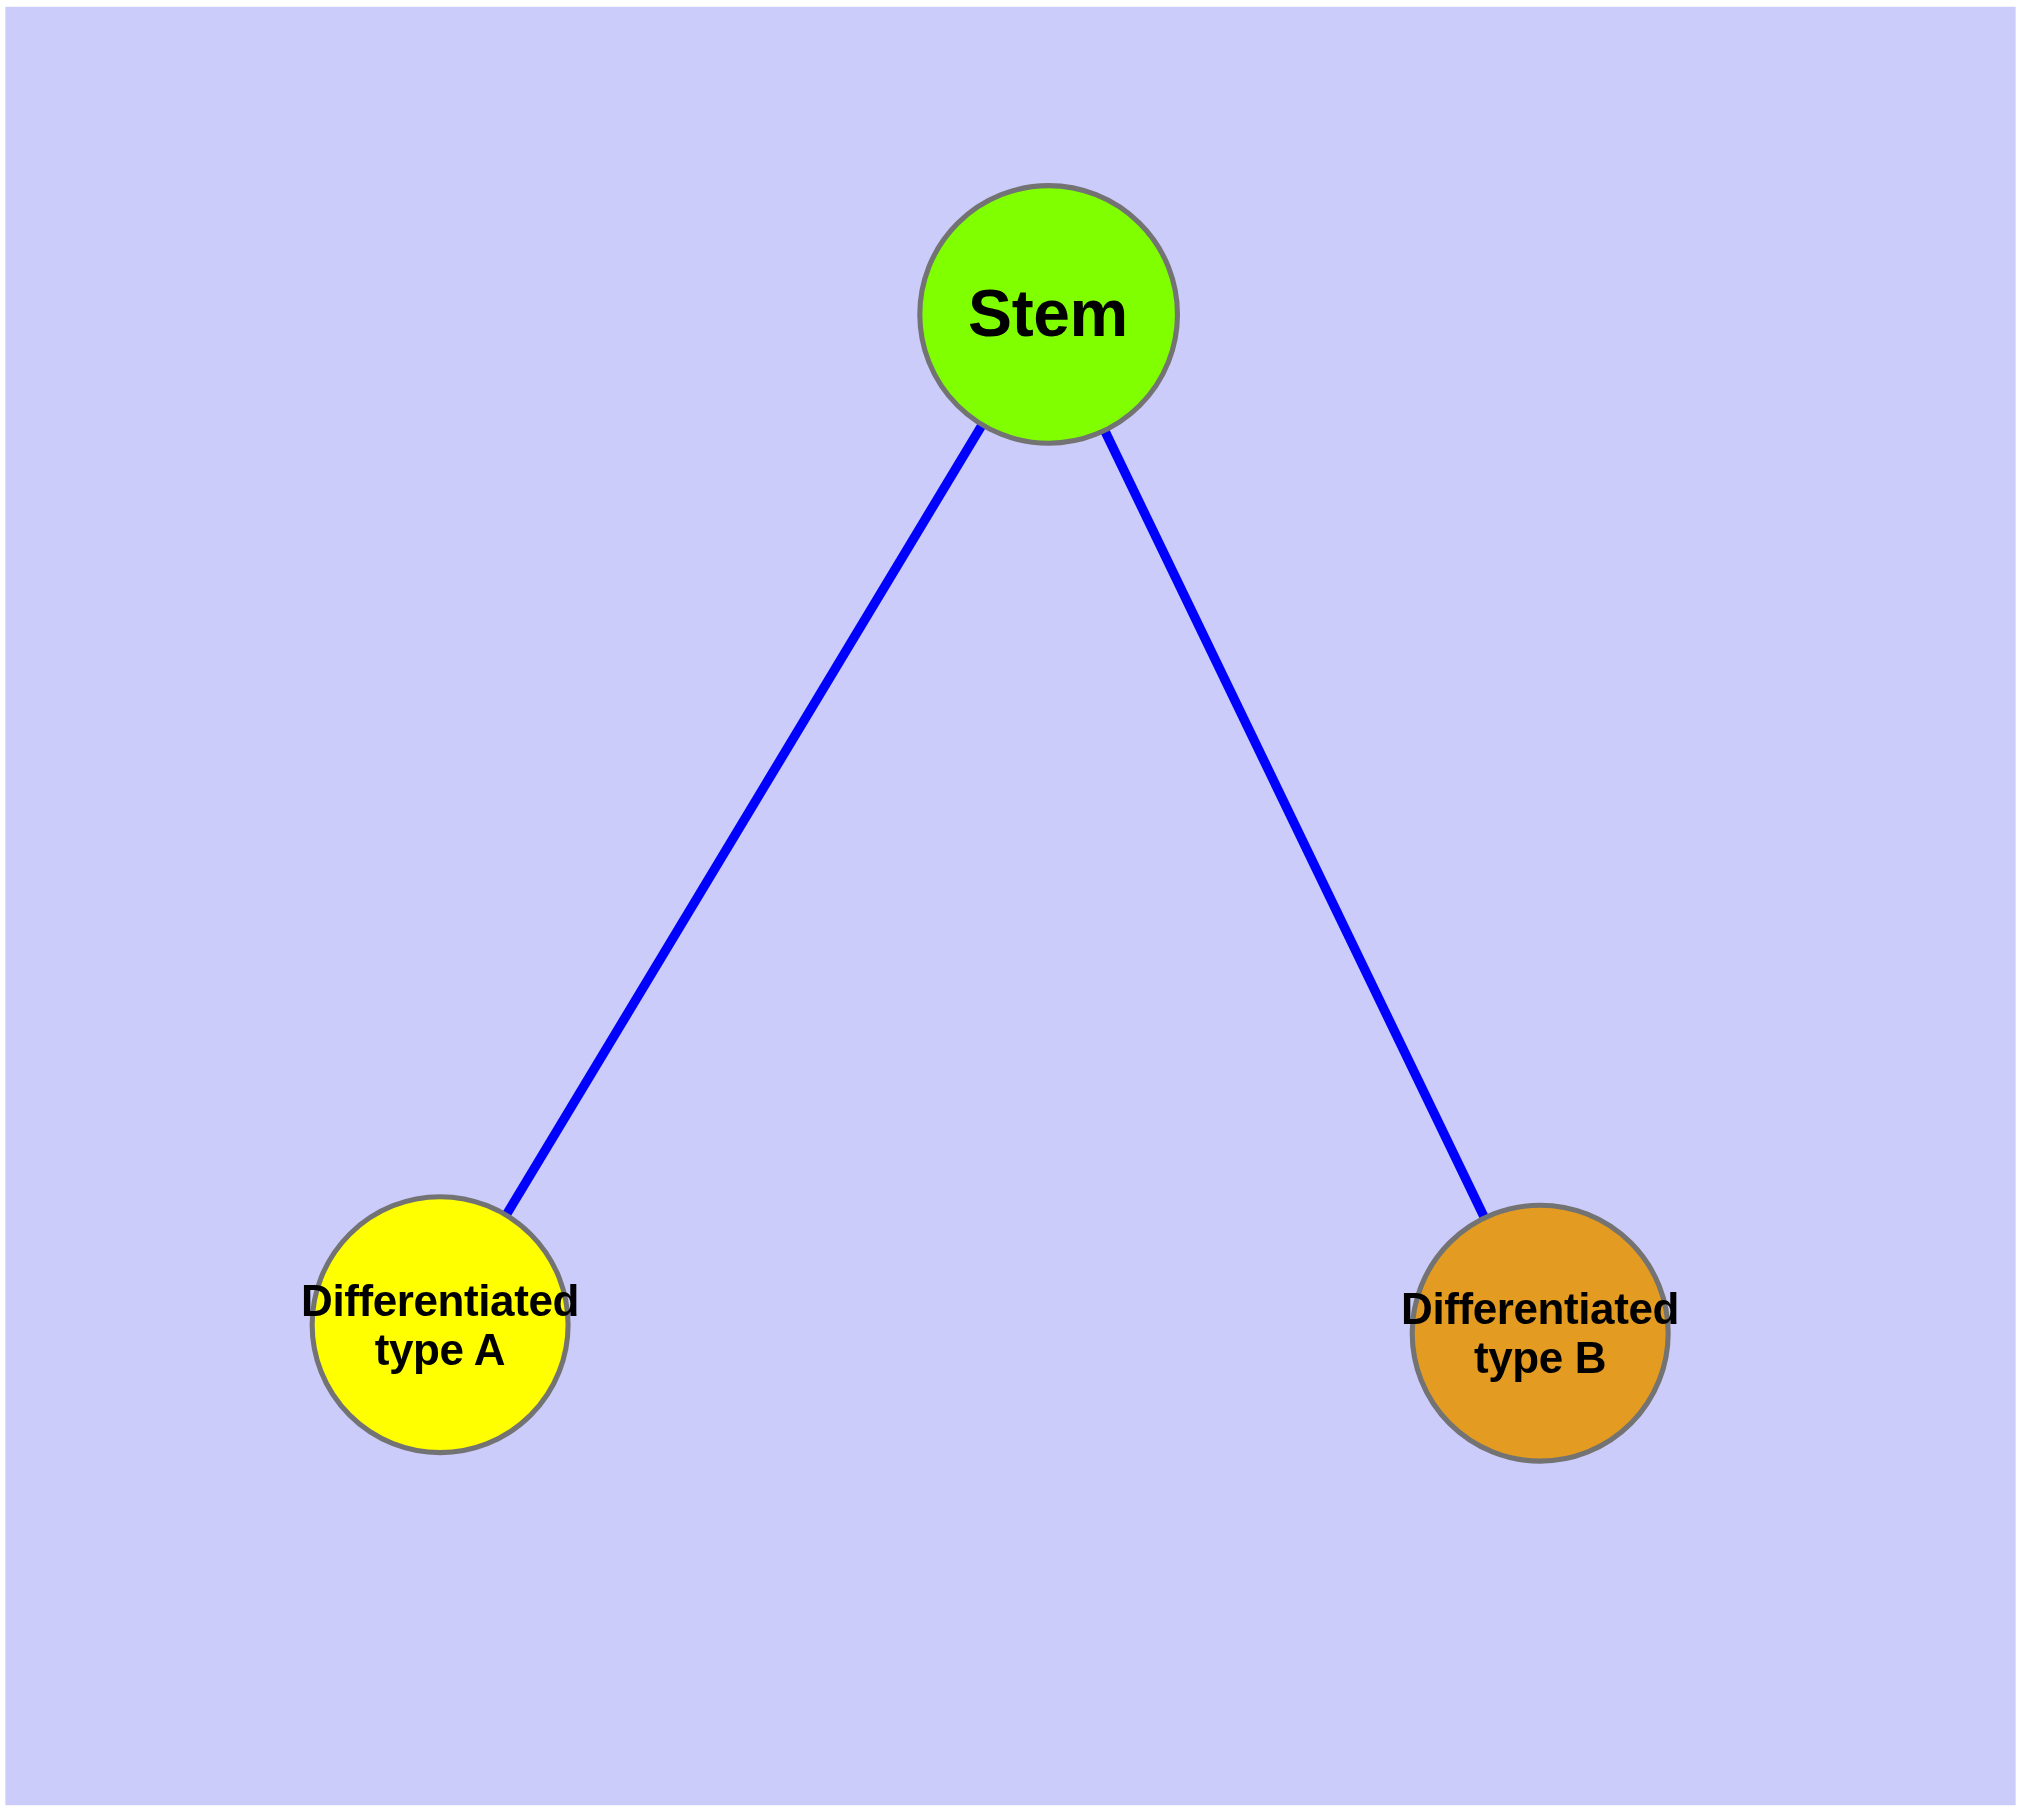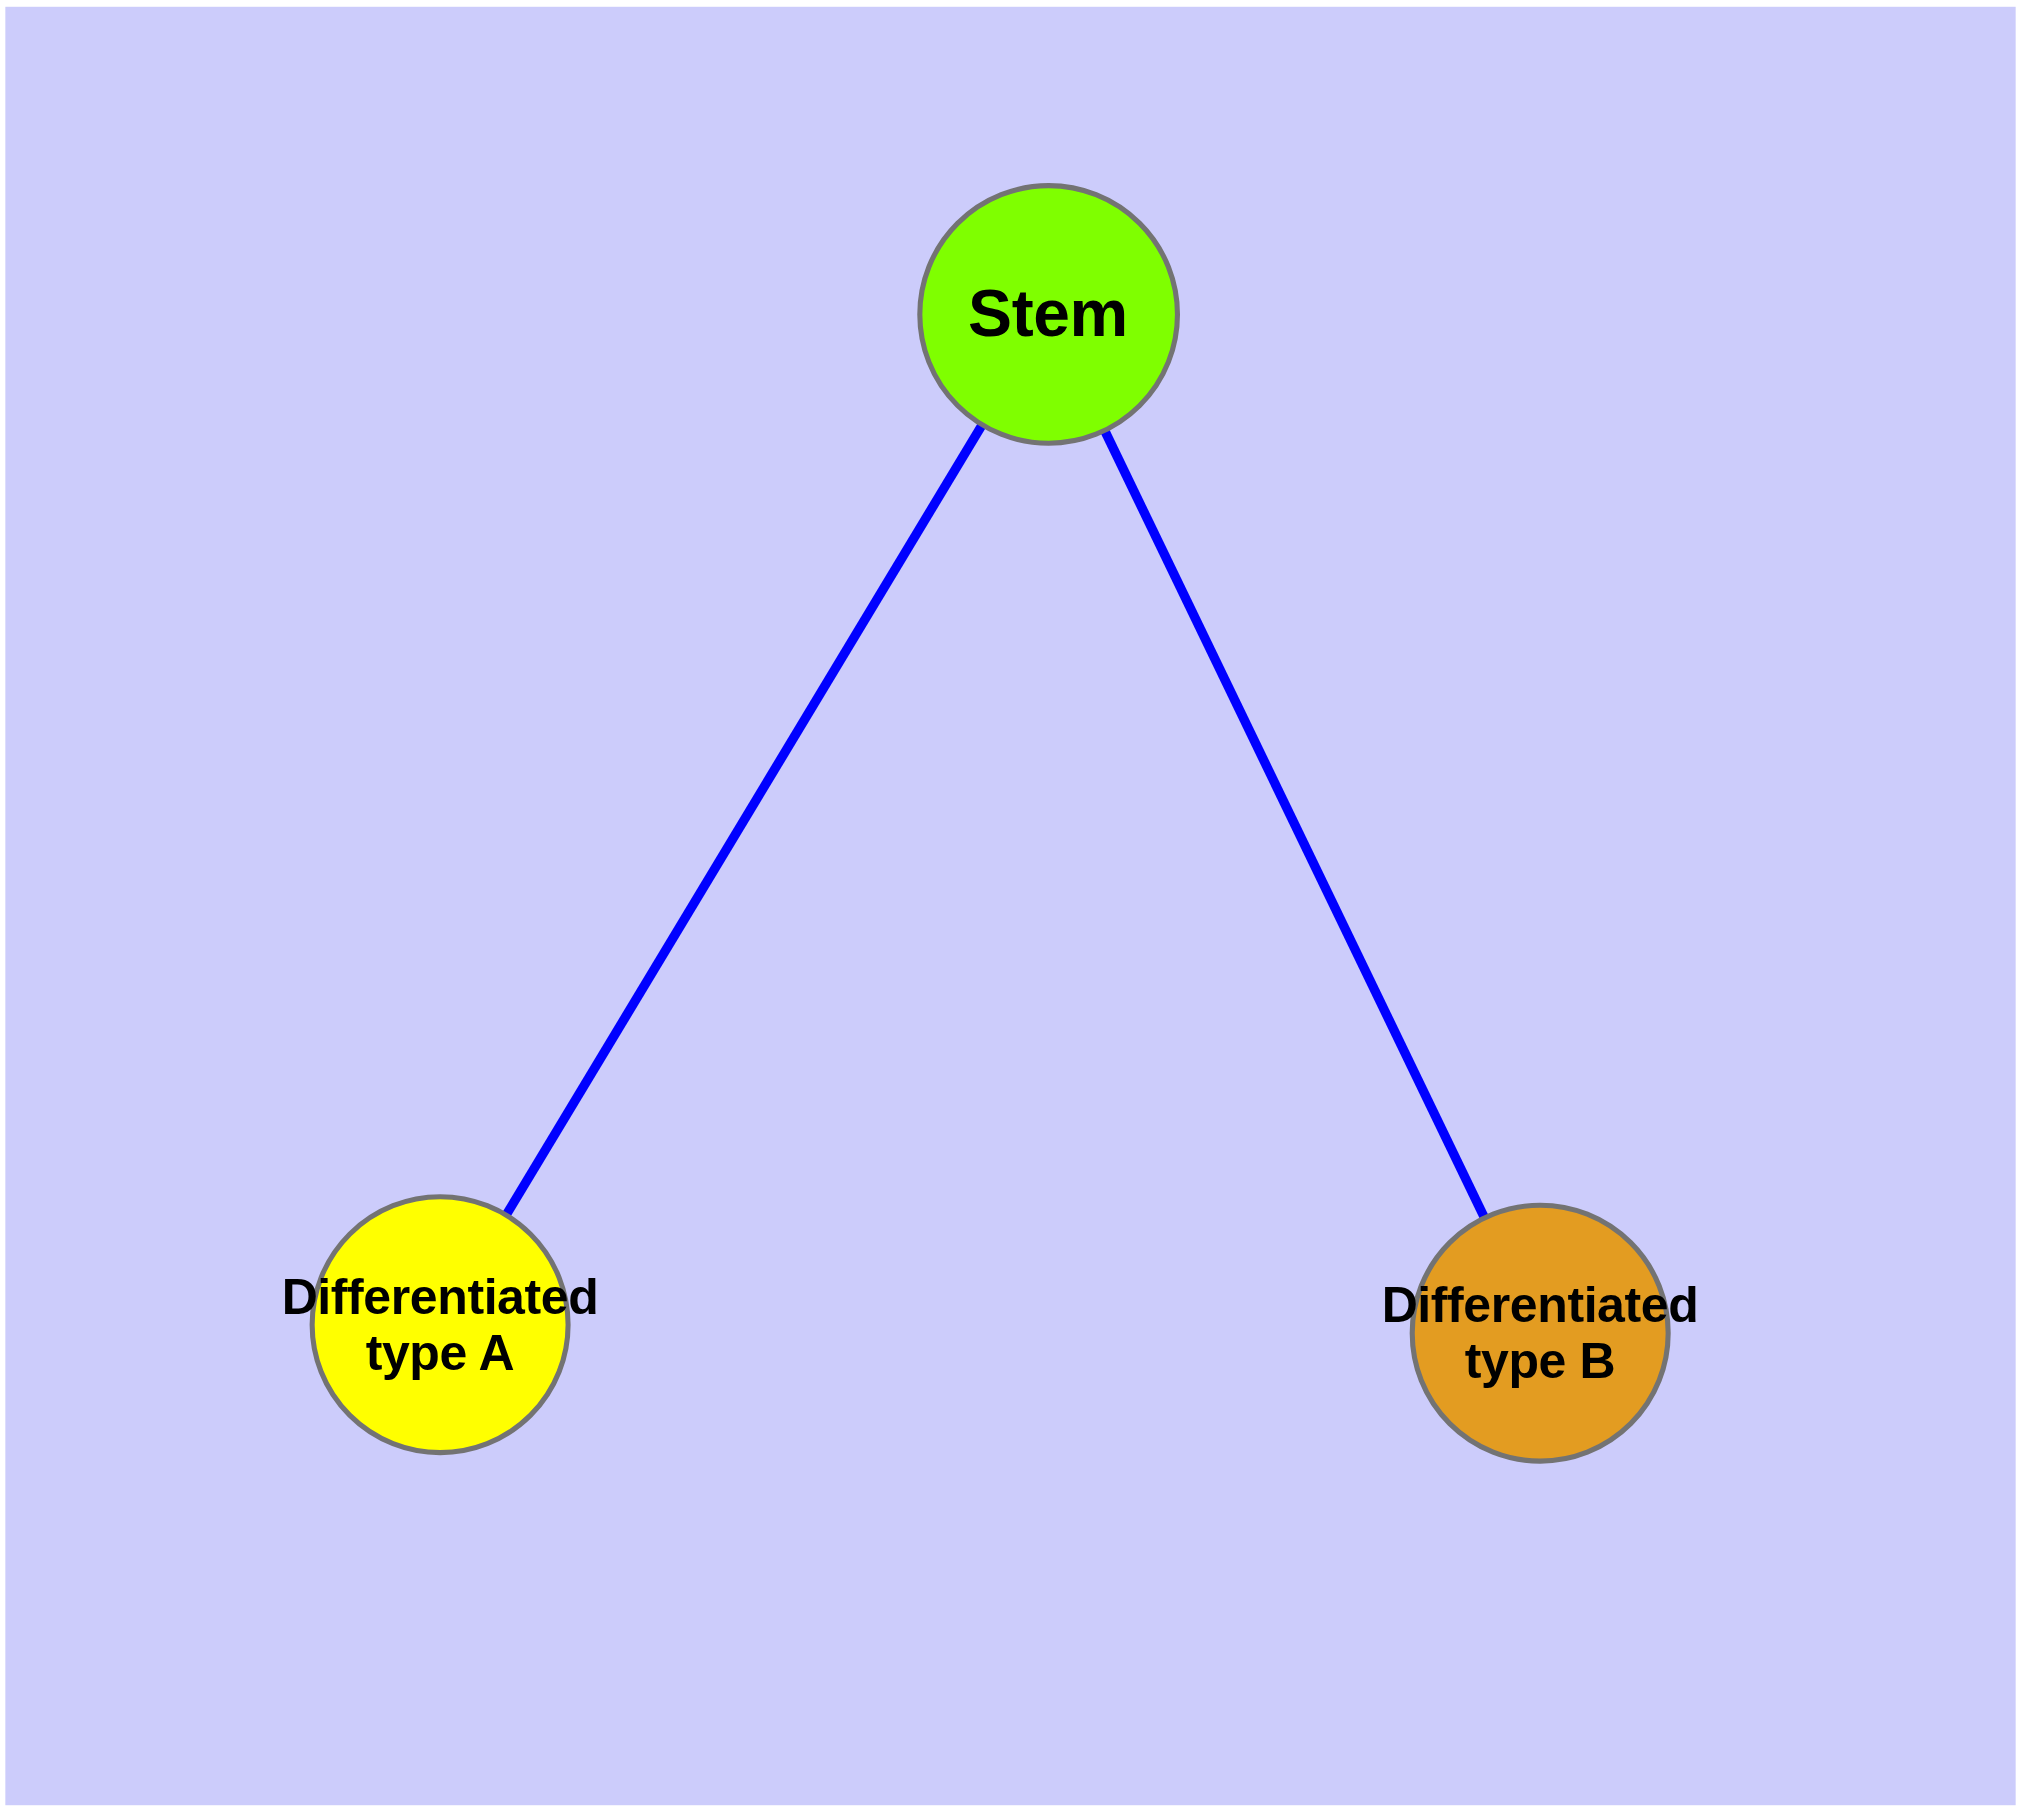--- a/index.html
+++ b/index.html
@@ -37,21 +37,21 @@
     white-space: pre;
     line-height: 1.12;
     letter-spacing: -0.4px;
     transform: translate(-50%, -50%);
     pointer-events: none;
   }
   .node-label.inside {
     font-size: 66px;
   }
   .node-label.outside {
-    font-size: 50px;
+    font-size: 44px;
   }
 </style>
 </head>
 <body>
 
 <div id="canvas">
 
   <svg id="graph-svg" viewBox="0 0 2384 2138" xmlns="http://www.w3.org/2000/svg">
 
     <rect id="bg-rect" x="6" y="8" width="2372" height="2122" fill="#ccccfb"></rect>

